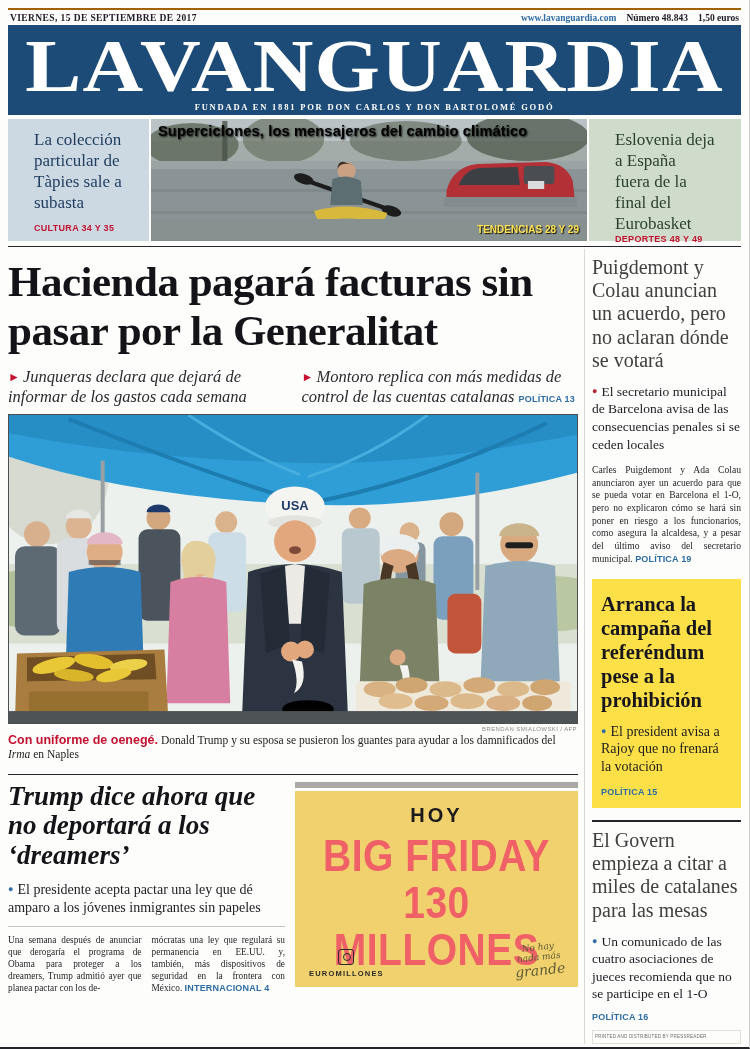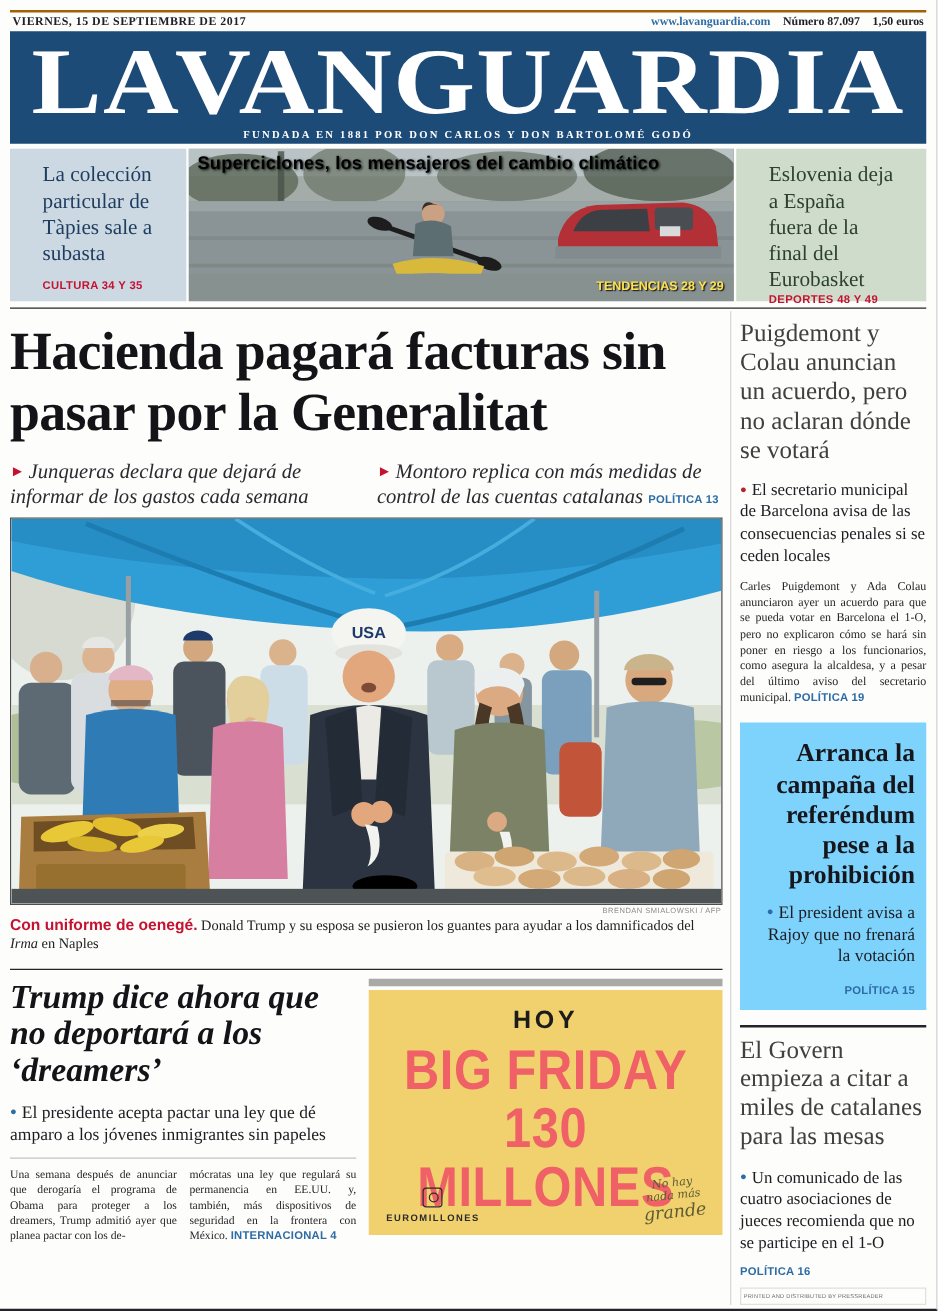--- a/index.html
+++ b/index.html
@@ -86,41 +86,41 @@
                     border:1.5px solid #2b2b2b; border-radius:50%; }
   .em-text { font-weight:bold; font-size:7.5px; letter-spacing:1.2px; color:#2b2b2b; margin-top:4px; }
   .ad-tag { font-family:"DejaVu Serif",serif; font-style:italic; color:#5c5c34; font-size:9px;
             line-height:1.1; transform:rotate(-6deg); text-align:center; }
   .ad-tag .big { font-size:14px; }
 
   
   .rc-headline { font-size:20px; line-height:1.16; font-weight:500; color:#404040; margin-top:7px; }
   .rc-bullet { font-size:13.5px; line-height:1.3; color:#1c1c22; margin-top:11px; }
   .rc-body { font-size:9.6px; line-height:1.32; text-align:justify; color:#26262a; margin-top:11px; }
-  .graybox { background:#7dd3fc; margin-top:13px; padding:13px 9px 11px; text-align:right; }
+  .graybox { background:#fde047; margin-top:13px; padding:13px 9px 11px; text-align:left; }
   .gb-title { font-size:20.5px; line-height:1.18; color:#16161c; }
   .gb-bullet { font-size:14px; line-height:1.25; color:#1c1c22; margin-top:10px; }
   .gb-sec { margin-top:12px; }
   .rc-rule { border:0; border-top:2px solid #23232a; margin:12px 0 6px; }
   .rc-sec { display:block; margin-top:9px; }
   .pressreader { display:flex; align-items:center; gap:5px; margin-top:8px; padding:3px 2px;
                  border:1px solid #e0e0dc; }
   .pr-fine { font-family:"Liberation Sans",sans-serif; font-size:4.5px; line-height:1.3; color:#6e6e6a;
              text-transform:uppercase; letter-spacing:.2px; }
 </style>
 </head>
 <body>
 
 <div class="page">
 
   <header class="topbar">
     <span class="date">VIERNES, 15 DE SEPTIEMBRE DE 2017</span>
     <span class="right">
       <span class="site">www.lavanguardia.com</span>
-      <span>Número 87.097</span>
+      <span>Número 48.843</span>
       <span>1,50 euros</span>
     </span>
   </header>
 
   <div class="masthead">
     <div class="mast-title">LA VANGUARDIA</div>
     <div class="mast-sub">FUNDADA EN 1881 POR DON CARLOS Y DON BARTOLOMÉ GODÓ</div>
   </div>
 
   <div class="teasers">

